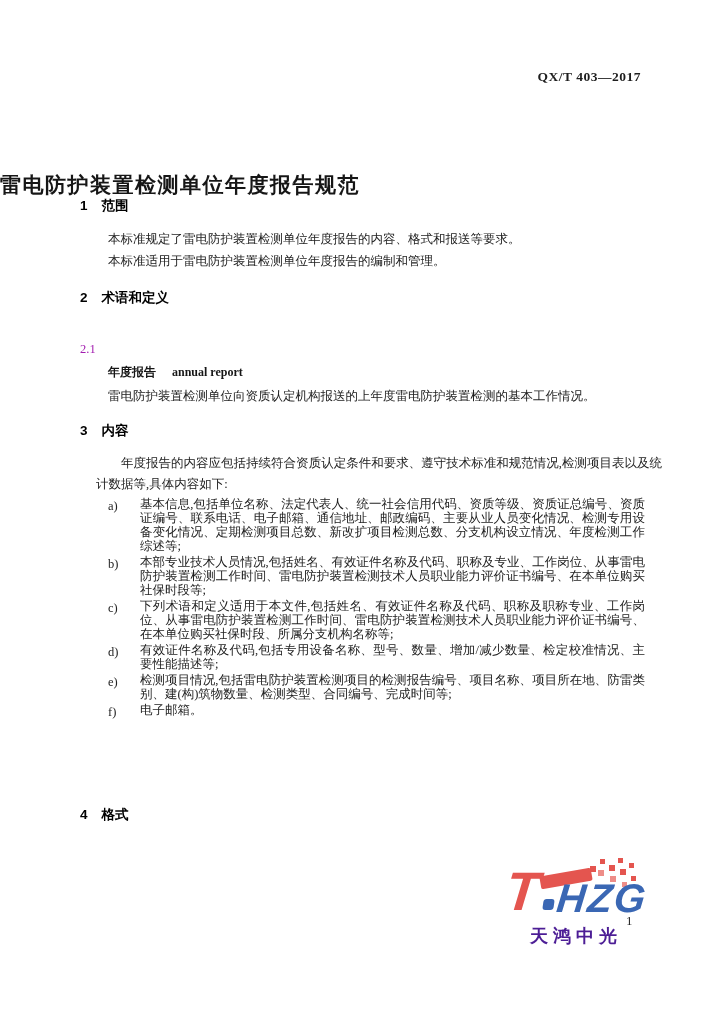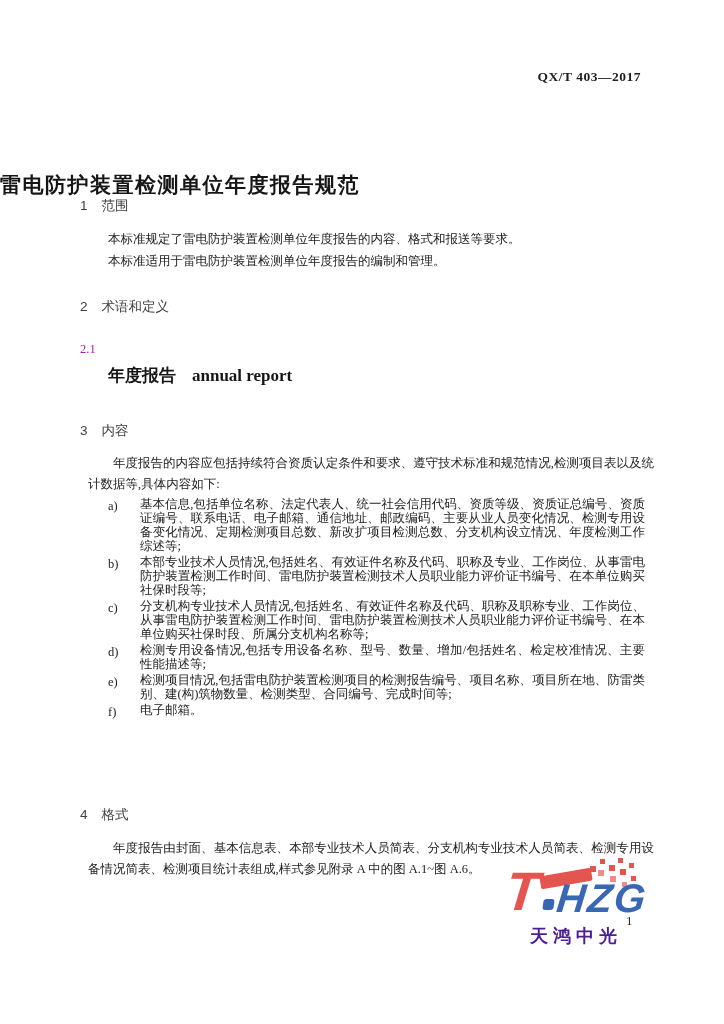--- a/index.html
+++ b/index.html
@@ -21,35 +21,35 @@
   .title {
     position:absolute; top:131px; left:0; width:724px;
     text-align:left; font-weight:bold; font-size:21px; letter-spacing:1.5px;
     font-family:"Liberation Sans","DejaVu Sans",sans-serif;
     color:#161616;
     margin-top:40px;
   }
   .sec-head {
     position:absolute; left:80px;
     font-family:"Liberation Sans","DejaVu Sans",sans-serif;
-    font-weight:normal; font-size:13.5px; color:#404040;
+    font-weight:bold; font-size:13.5px; color:#000000;
   }
   .sec-head .num { margin-right:14px; }
   .body-line {
     position:absolute; left:108px;
     font-size:12.5px; line-height:19px; color:#222;
   }
   .clause-num {
     position:absolute; left:80px;
     font-size:12.5px; color:#a21caf;
   }
-  .term-line { position:absolute; left:108px; font-size:17px; font-weight:bold; color:#161616; }
+  .term-line { position:absolute; left:108px; font-size:12px; font-weight:bold; color:#161616; }
   .term-line .en { margin-left:16px; font-family:"Liberation Serif","DejaVu Serif",serif; }
   .para {
-    position:absolute; left:88px; width:566px;
+    position:absolute; left:96px; width:566px;
     font-size:12.5px; line-height:21px; text-indent:25px; color:#222;
     text-align:justify;
   }
   .list {
     position:absolute; left:108px; top:497px; width:540px;
   }
   .list-item { display:flex; margin-bottom:2px; }
   .list-item .label {
     width:32px; flex:0 0 32px;
     font-size:12.5px; line-height:19px; color:#222;
@@ -108,64 +108,64 @@
   <div class="docnum">QX/T 403—2017</div>
 
   <div class="title">雷电防护装置检测单位年度报告规范</div>
 
   <div class="sec-head" style="top:197px">
     <span class="num">1</span><span>范围</span>
   </div>
   <div class="body-line" style="top:252px">本标准适用于雷电防护装置检测单位年度报告的编制和管理。</div>
   <div class="body-line" style="top:230px">本标准规定了雷电防护装置检测单位年度报告的内容、格式和报送等要求。</div>
 
-  <div class="sec-head" style="top:298px">
+  <div class="sec-head" style="top:289px">
     <span class="num">2</span><span>术语和定义</span>
   </div>
   <div class="clause-num" style="top:342px">2.1</div>
   <div class="term-line" style="top:364px">
     <span>年度报告</span><span class="en">annual report</span>
   </div>
+  <div class="body-line" style="top:387px; width:540px">雷电防护装置检测单位向资质认定机构报送的上年度雷电防护装置检测的基本工作情况。</div>
 
   <div class="sec-head" style="top:422px">
     <span class="num">3</span><span>内容</span>
   </div>
   <div class="para" style="top:453px">年度报告的内容应包括持续符合资质认定条件和要求、遵守技术标准和规范情况,检测项目表以及统计数据等,具体内容如下:</div>
 
   <div class="list">
     <div class="list-item">
       <span class="label">a)</span>
       <span class="text">基本信息,包括单位名称、法定代表人、统一社会信用代码、资质等级、资质证总编号、资质证编号、联系电话、电子邮箱、通信地址、邮政编码、主要从业人员变化情况、检测专用设备变化情况、定期检测项目总数、新改扩项目检测总数、分支机构设立情况、年度检测工作综述等;</span>
     </div>
     <div class="list-item">
       <span class="label">b)</span>
       <span class="text">本部专业技术人员情况,包括姓名、有效证件名称及代码、职称及专业、工作岗位、从事雷电防护装置检测工作时间、雷电防护装置检测技术人员职业能力评价证书编号、在本单位购买社保时段等;</span>
     </div>
     <div class="list-item">
       <span class="label">c)</span>
-      <span class="text">分支机构专业技术人员情况,包括姓名、有效证件名称及代码、职称及职称专业、工作岗位、从事雷电防护装置检测工作时间、雷电防护装置检测技术人员职业能力评价证书编号、在本单位购买社保时段、所属分支机构名称等;</span>
+      <span class="text">下列术语和定义适用于本文件,包括姓名、有效证件名称及代码、职称及职称专业、工作岗位、从事雷电防护装置检测工作时间、雷电防护装置检测技术人员职业能力评价证书编号、在本单位购买社保时段、所属分支机构名称等;</span>
     </div>
     <div class="list-item">
       <span class="label">d)</span>
-      <span class="text">检测专用设备情况,包括专用设备名称、型号、数量、增加/包括姓名、检定校准情况、主要性能描述等;</span>
+      <span class="text">有效证件名称及代码,包括专用设备名称、型号、数量、增加/减少数量、检定校准情况、主要性能描述等;</span>
     </div>
     <div class="list-item">
       <span class="label">e)</span>
       <span class="text">检测项目情况,包括雷电防护装置检测项目的检测报告编号、项目名称、项目所在地、防雷类别、建(构)筑物数量、检测类型、合同编号、完成时间等;</span>
     </div>
     <div class="list-item">
       <span class="label">f)</span>
       <span class="text">电子邮箱。</span>
     </div>
   </div>
 
   <div class="sec-head" style="top:806px">
     <span class="num">4</span><span>格式</span>
   </div>
-  <div class="para" style="top:838px">年度报告由封面、基本信息表、本部专业技术人员简表、分支机构专业技术人员简表、检测专用设备情况简表、检测项目统计表组成,样式参见附录 A 中的图 A.1~图 A.6。</div>
 
   <div class="pagenum">1</div>
 
   <div class="logo">
     <div class="logo-bar"></div>
     <span class="px" style="left:84px;  top:10px; width:6px; height:6px"></span>
     <span class="px" style="left:94px;  top:3px;  width:5px; height:5px"></span>
     <span class="px lt" style="left:92px;  top:14px; width:6px; height:6px"></span>
     <span class="px" style="left:103px; top:9px;  width:6px; height:6px"></span>
     <span class="px" style="left:112px; top:2px;  width:5px; height:5px"></span>

